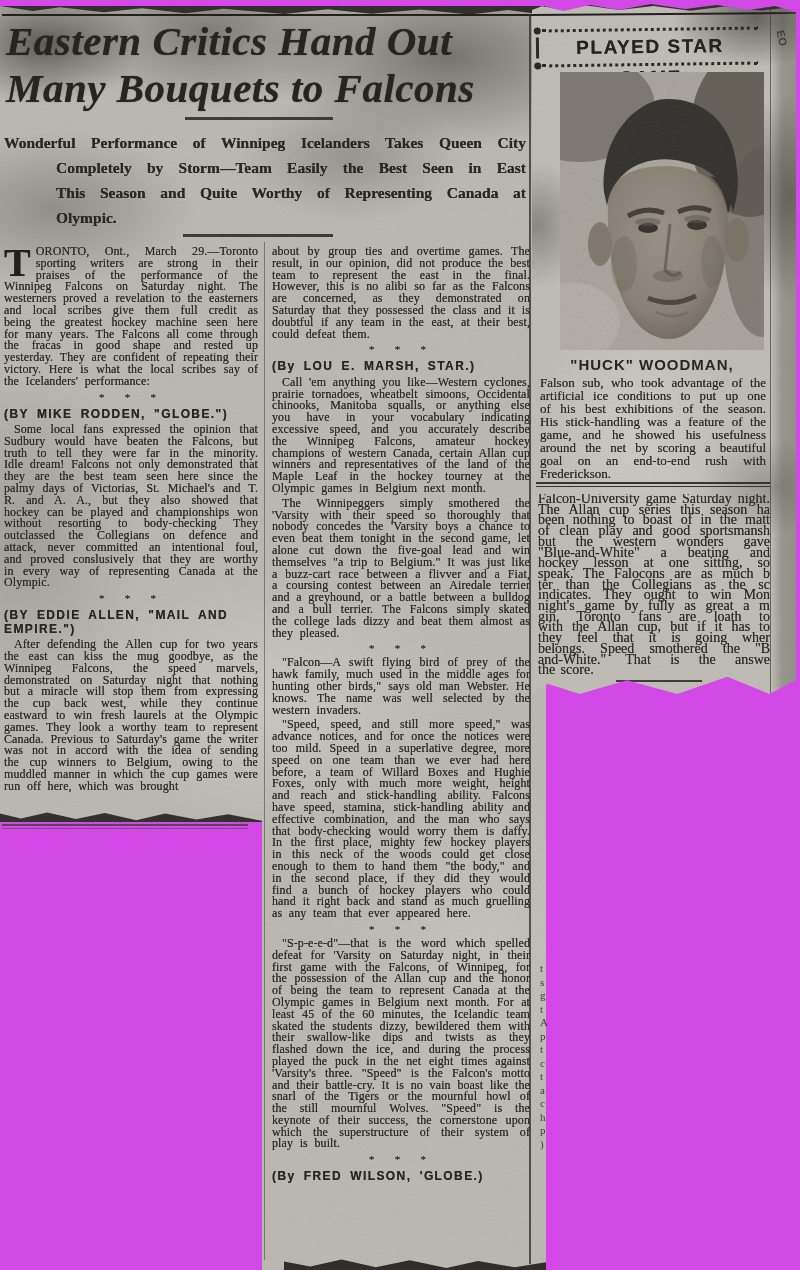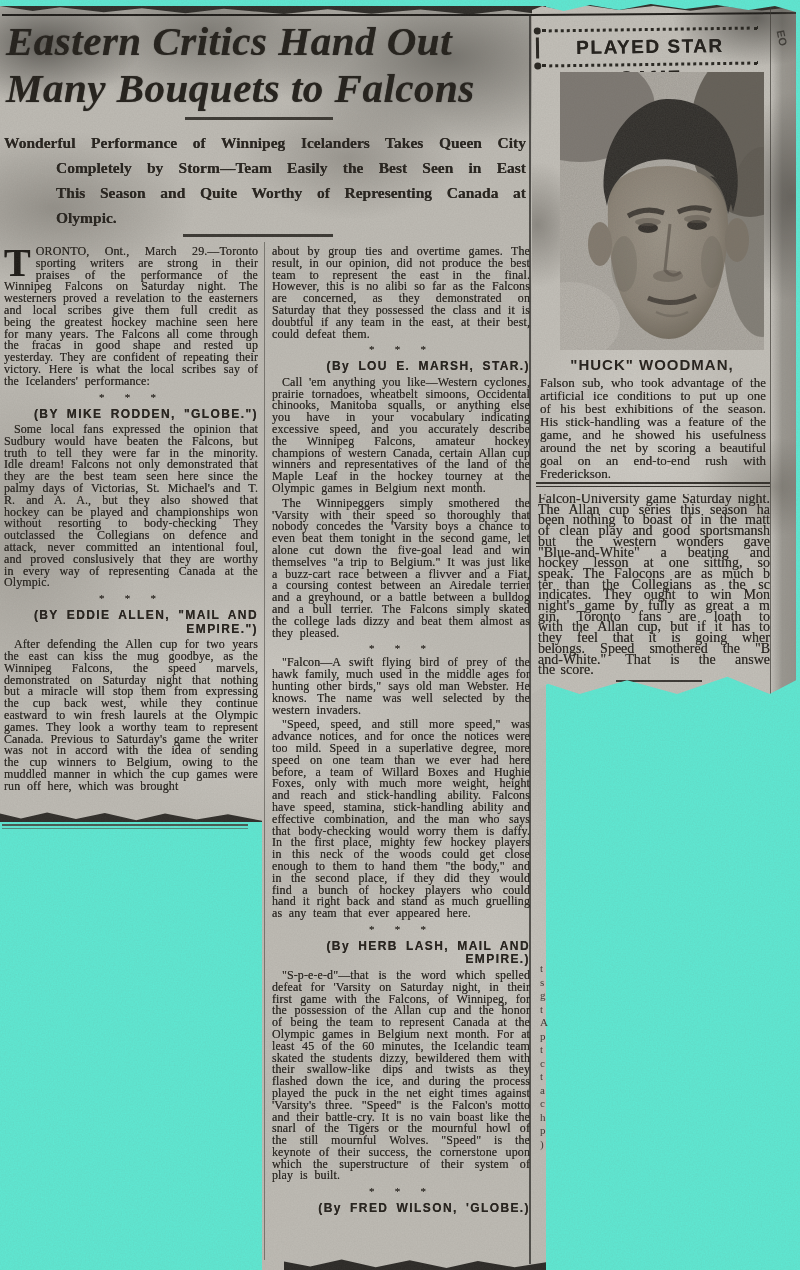--- a/index.html
+++ b/index.html
@@ -1,16 +1,16 @@
 <!DOCTYPE html>
 <html><head>
 <meta charset="utf-8">
 <style>
   html,body{margin:0;padding:0;background:#9a9a9a;}
-  .page{position:relative;width:800px;height:1270px;background:#5eead4;overflow:hidden;
+  .page{position:relative;width:800px;height:1270px;background:#d946ef;overflow:hidden;
         font-family:"Liberation Serif", serif;color:#28241f;}
   .page *{box-sizing:border-box;}
 
   
   .clip-main{position:absolute;left:0;top:6;width:546px;height:1264px;top:6px;
     clip-path:polygon(0 0,546px 0,546px 1264px,262px 1264px,262px 816px,0 816px);
     background-color:#bfbcb5;
     background-image:
       radial-gradient(130px 80px at 8% 3%, rgba(40,38,34,.65), transparent 75%),
       radial-gradient(220px 110px at 38% 2%, rgba(52,50,45,.45), transparent 70%),
@@ -41,21 +41,21 @@
   .col{position:absolute;overflow:hidden;font-size:12px;line-height:11.8px;
     word-spacing:3.5px;letter-spacing:.1px;color:#2a2621;
     text-shadow:0 0 .5px rgba(35,31,27,.75);}
   .col1{left:4px;top:240px;width:254px;height:572px;}
   .col2{left:272px;top:240px;width:258px;height:1012px;}
   .para{margin:0 0 3px;text-align:justify;text-indent:10px;}
   .para.noindent{text-indent:0;}
   .lead{margin:0 0 3px;text-align:justify;}
   .dropcap{float:left;font-size:40px;line-height:30px;font-weight:bold;
     padding:2px 5px 0 0;color:#1d1a16;}
-  .byline{margin:4px 0 3px;text-align:right;font-family:"Liberation Sans", sans-serif;
+  .byline{margin:4px 0 3px;text-align:left;font-family:"Liberation Sans", sans-serif;
     font-weight:bold;font-size:12px;line-height:13.5px;letter-spacing:1.4px;color:#24201b;}
   .sep{text-align:center;font-size:11px;line-height:13px;letter-spacing:7px;
     margin:2px 0;color:#2a2621;}
 
   .gutter{position:absolute;left:264px;top:236px;width:1px;height:1018px;background:rgba(50,47,42,.5);}
   .vrule{position:absolute;left:529px;top:8px;width:2px;height:1250px;background:rgba(32,30,27,.7);}
   .torn-bottom-left{position:absolute;left:0;top:804px;width:262px;height:12px;background:#2f2d29;
     clip-path:polygon(0 30%,8% 70%,18% 20%,29% 75%,40% 25%,52% 85%,63% 30%,75% 80%,87% 35%,100% 90%,100% 100%,0 100%);}
   .torn-bottom-mid{position:absolute;left:284px;top:1250px;width:262px;height:14px;background:#2b2926;
     clip-path:polygon(0 40%,10% 75%,22% 25%,35% 80%,48% 30%,62% 85%,74% 35%,88% 80%,100% 45%,100% 100%,0 100%);}
@@ -146,21 +146,20 @@
     <div class="col col2">
       <p class="para noindent">about by group ties and overtime games. The result, in our opinion, did not produce the best team to represent the east in the final. However, this is no alibi so far as the Falcons are concerned, as they demonstrated on Saturday that they possessed the class and it is doubtful if any team in the east, at their best, could defeat them.</p>
       <div class="sep">* * *</div>
       <h3 class="byline">(By LOU E. MARSH, STAR.)</h3>
       <p class="para">Call 'em anything you like—Western cyclones, prairie tornadoes, wheatbelt simoons, Occidental chinooks, Manitoba squalls, or anything else you have in your vocabulary indicating excessive speed, and you accurately describe the Winnipeg Falcons, amateur hockey champions of western Canada, certain Allan cup winners and representatives of the land of the Maple Leaf in the hockey tourney at the Olympic games in Belgium next month.</p>
       <p class="para">The Winnipeggers simply smothered the 'Varsity with their speed so thoroughly that nobody concedes the 'Varsity boys a chance to even beat them tonight in the second game, let alone cut down the five-goal lead and win themselves "a trip to Belgium." It was just like a buzz-cart race between a flivver and a Fiat, a coursing contest between an Airedale terrier and a greyhound, or a battle between a bulldog and a bull terrier. The Falcons simply skated the college lads dizzy and beat them almost as they pleased.</p>
       <div class="sep">* * *</div>
       <p class="para">"Falcon—A swift flying bird of prey of the hawk family, much used in the middle ages for hunting other birds," says old man Webster. He knows. The name was well selected by the western invaders.</p>
       <p class="para">"Speed, speed, and still more speed," was advance notices, and for once the notices were too mild. Speed in a superlative degree, more speed on one team than we ever had here before, a team of Willard Boxes and Hughie Foxes, only with much more weight, height and reach and stick-handling ability. Falcons have speed, stamina, stick-handling ability and effective combination, and the man who says that body-checking would worry them is daffy. In the first place, mighty few hockey players in this neck of the woods could get close enough to them to hand them "the body," and in the second place, if they did they would find a bunch of hockey players who could hand it right back and stand as much gruelling as any team that ever appeared here.</p>
       <div class="sep">* * *</div>
-      <h3 class="byline">(By HERB LASH, MAIL AND EMPIRE.)</h3>
       <p class="para">"S-p-e-e-d"—that is the word which spelled defeat for 'Varsity on Saturday night, in their first game with the Falcons, of Winnipeg, for the possession of the Allan cup and the honor of being the team to represent Canada at the Olympic games in Belgium next month. For at least 45 of the 60 minutes, the Icelandic team skated the students dizzy, bewildered them with their swallow-like dips and twists as they flashed down the ice, and during the process played the puck in the net eight times against 'Varsity's three. "Speed" is the Falcon's motto and their battle-cry. It is no vain boast like the snarl of the Tigers or the mournful howl of the still mournful Wolves. "Speed" is the keynote of their success, the cornerstone upon which the superstructure of their system of play is built.</p>
       <div class="sep">* * *</div>
       <h3 class="byline">(By FRED WILSON, 'GLOBE.)</h3>
     </div>
 
     <div class="gutter"></div>
     <div class="vrule"></div>
     <div class="torn-bottom-left"></div>
     <div class="torn-bottom-mid"></div>
   </div>

